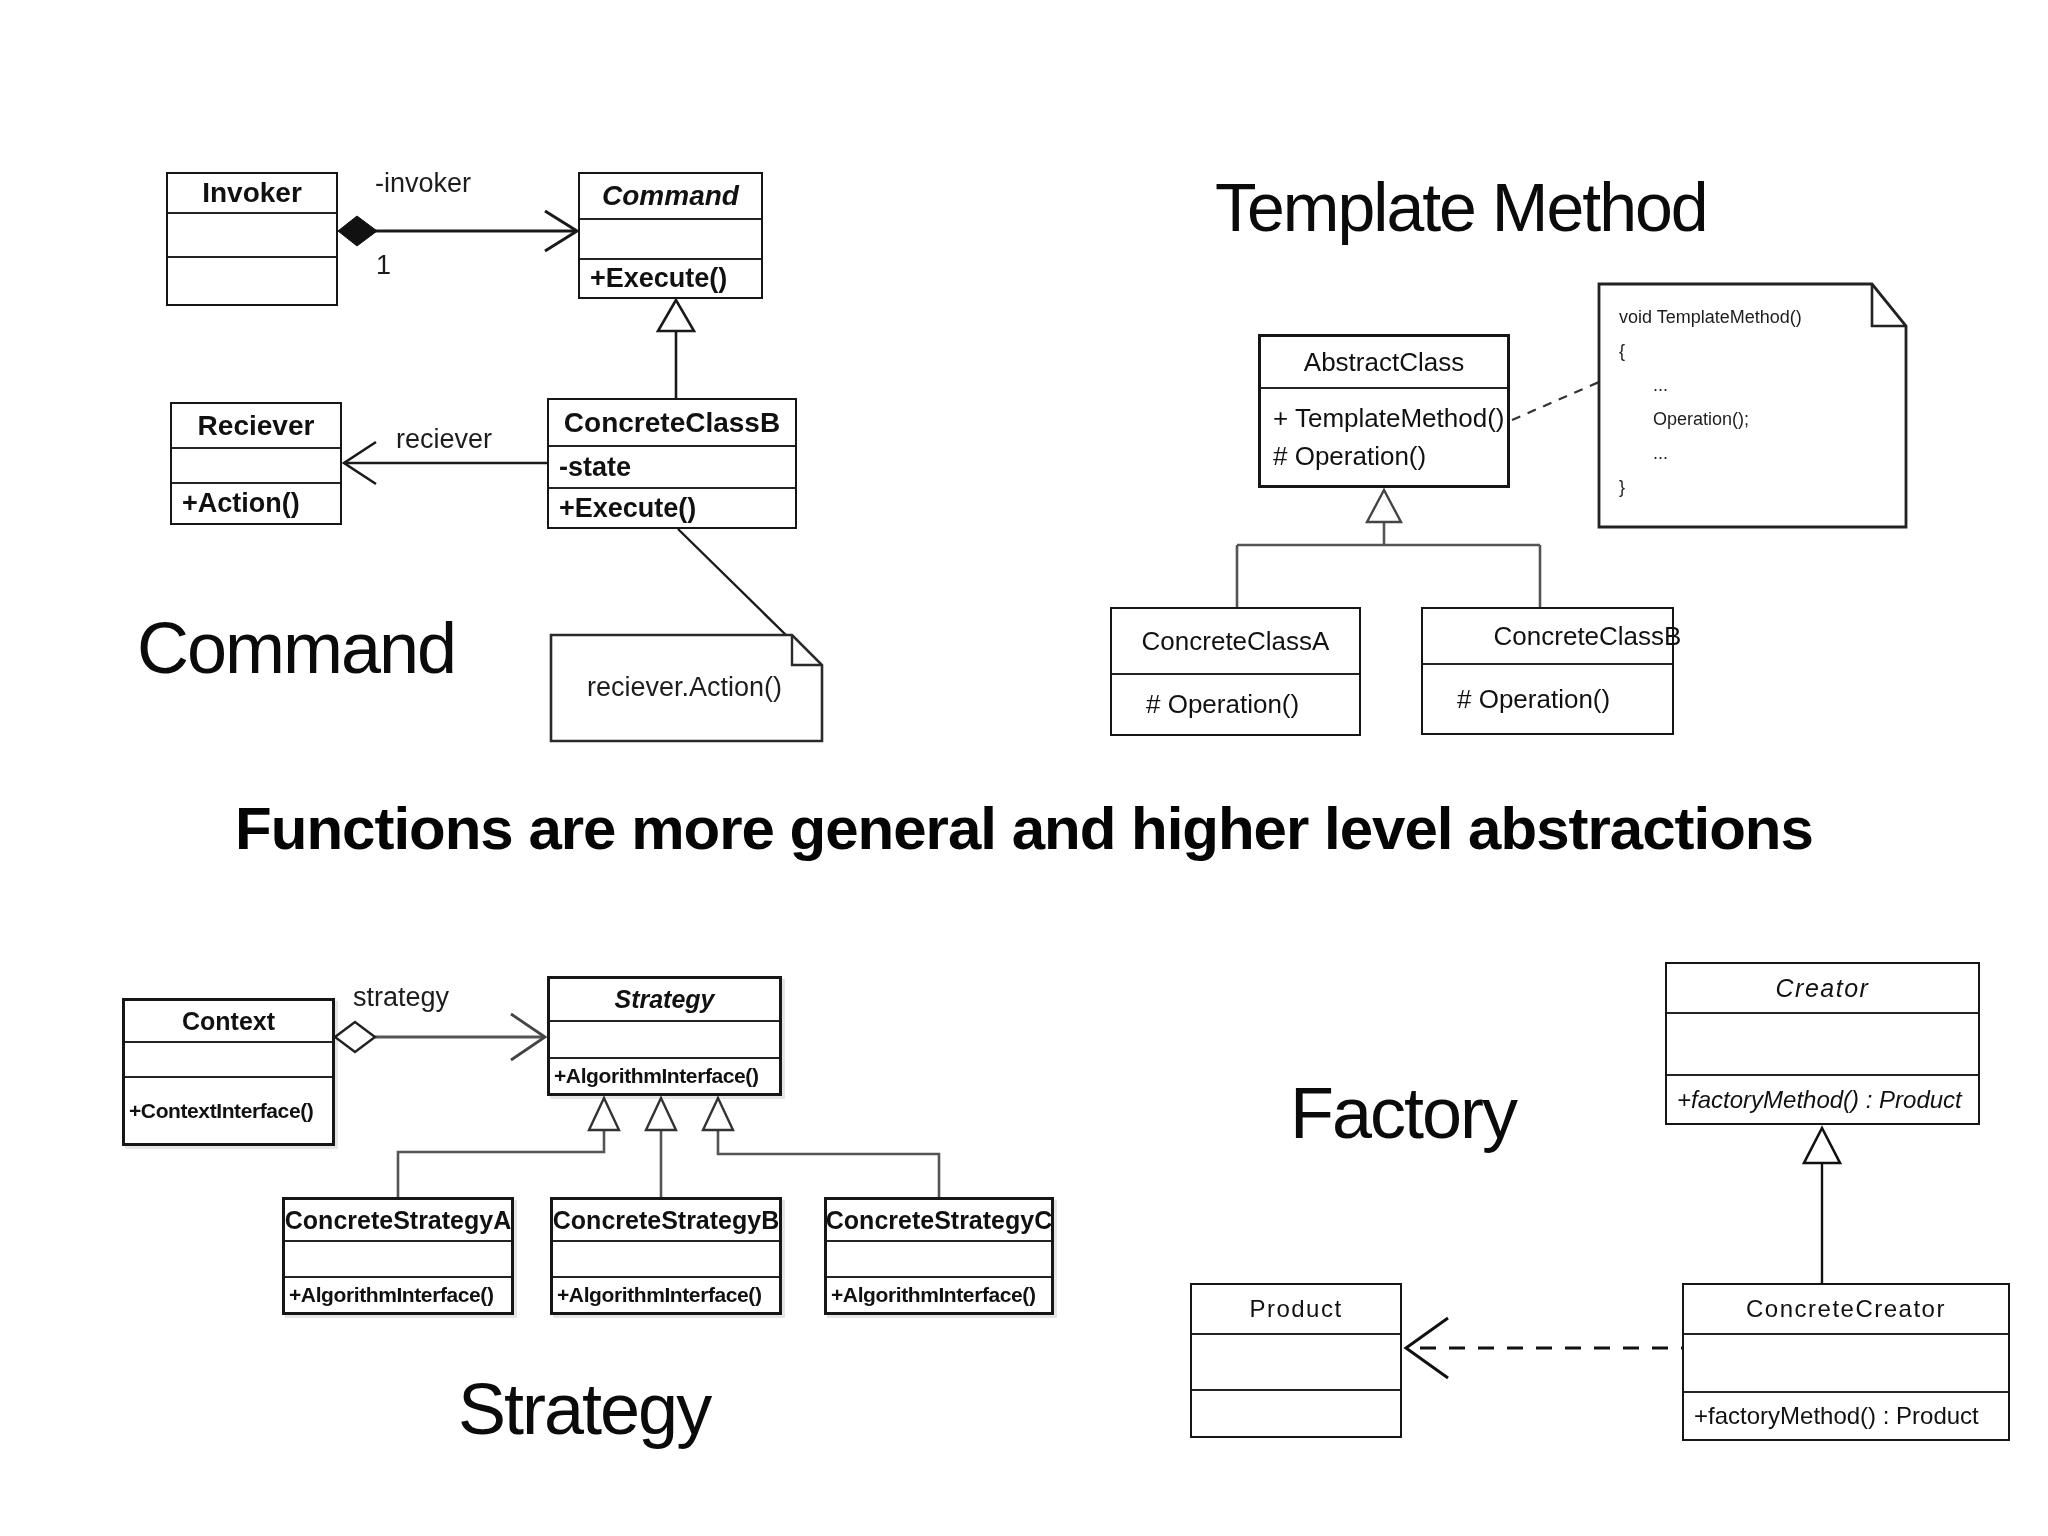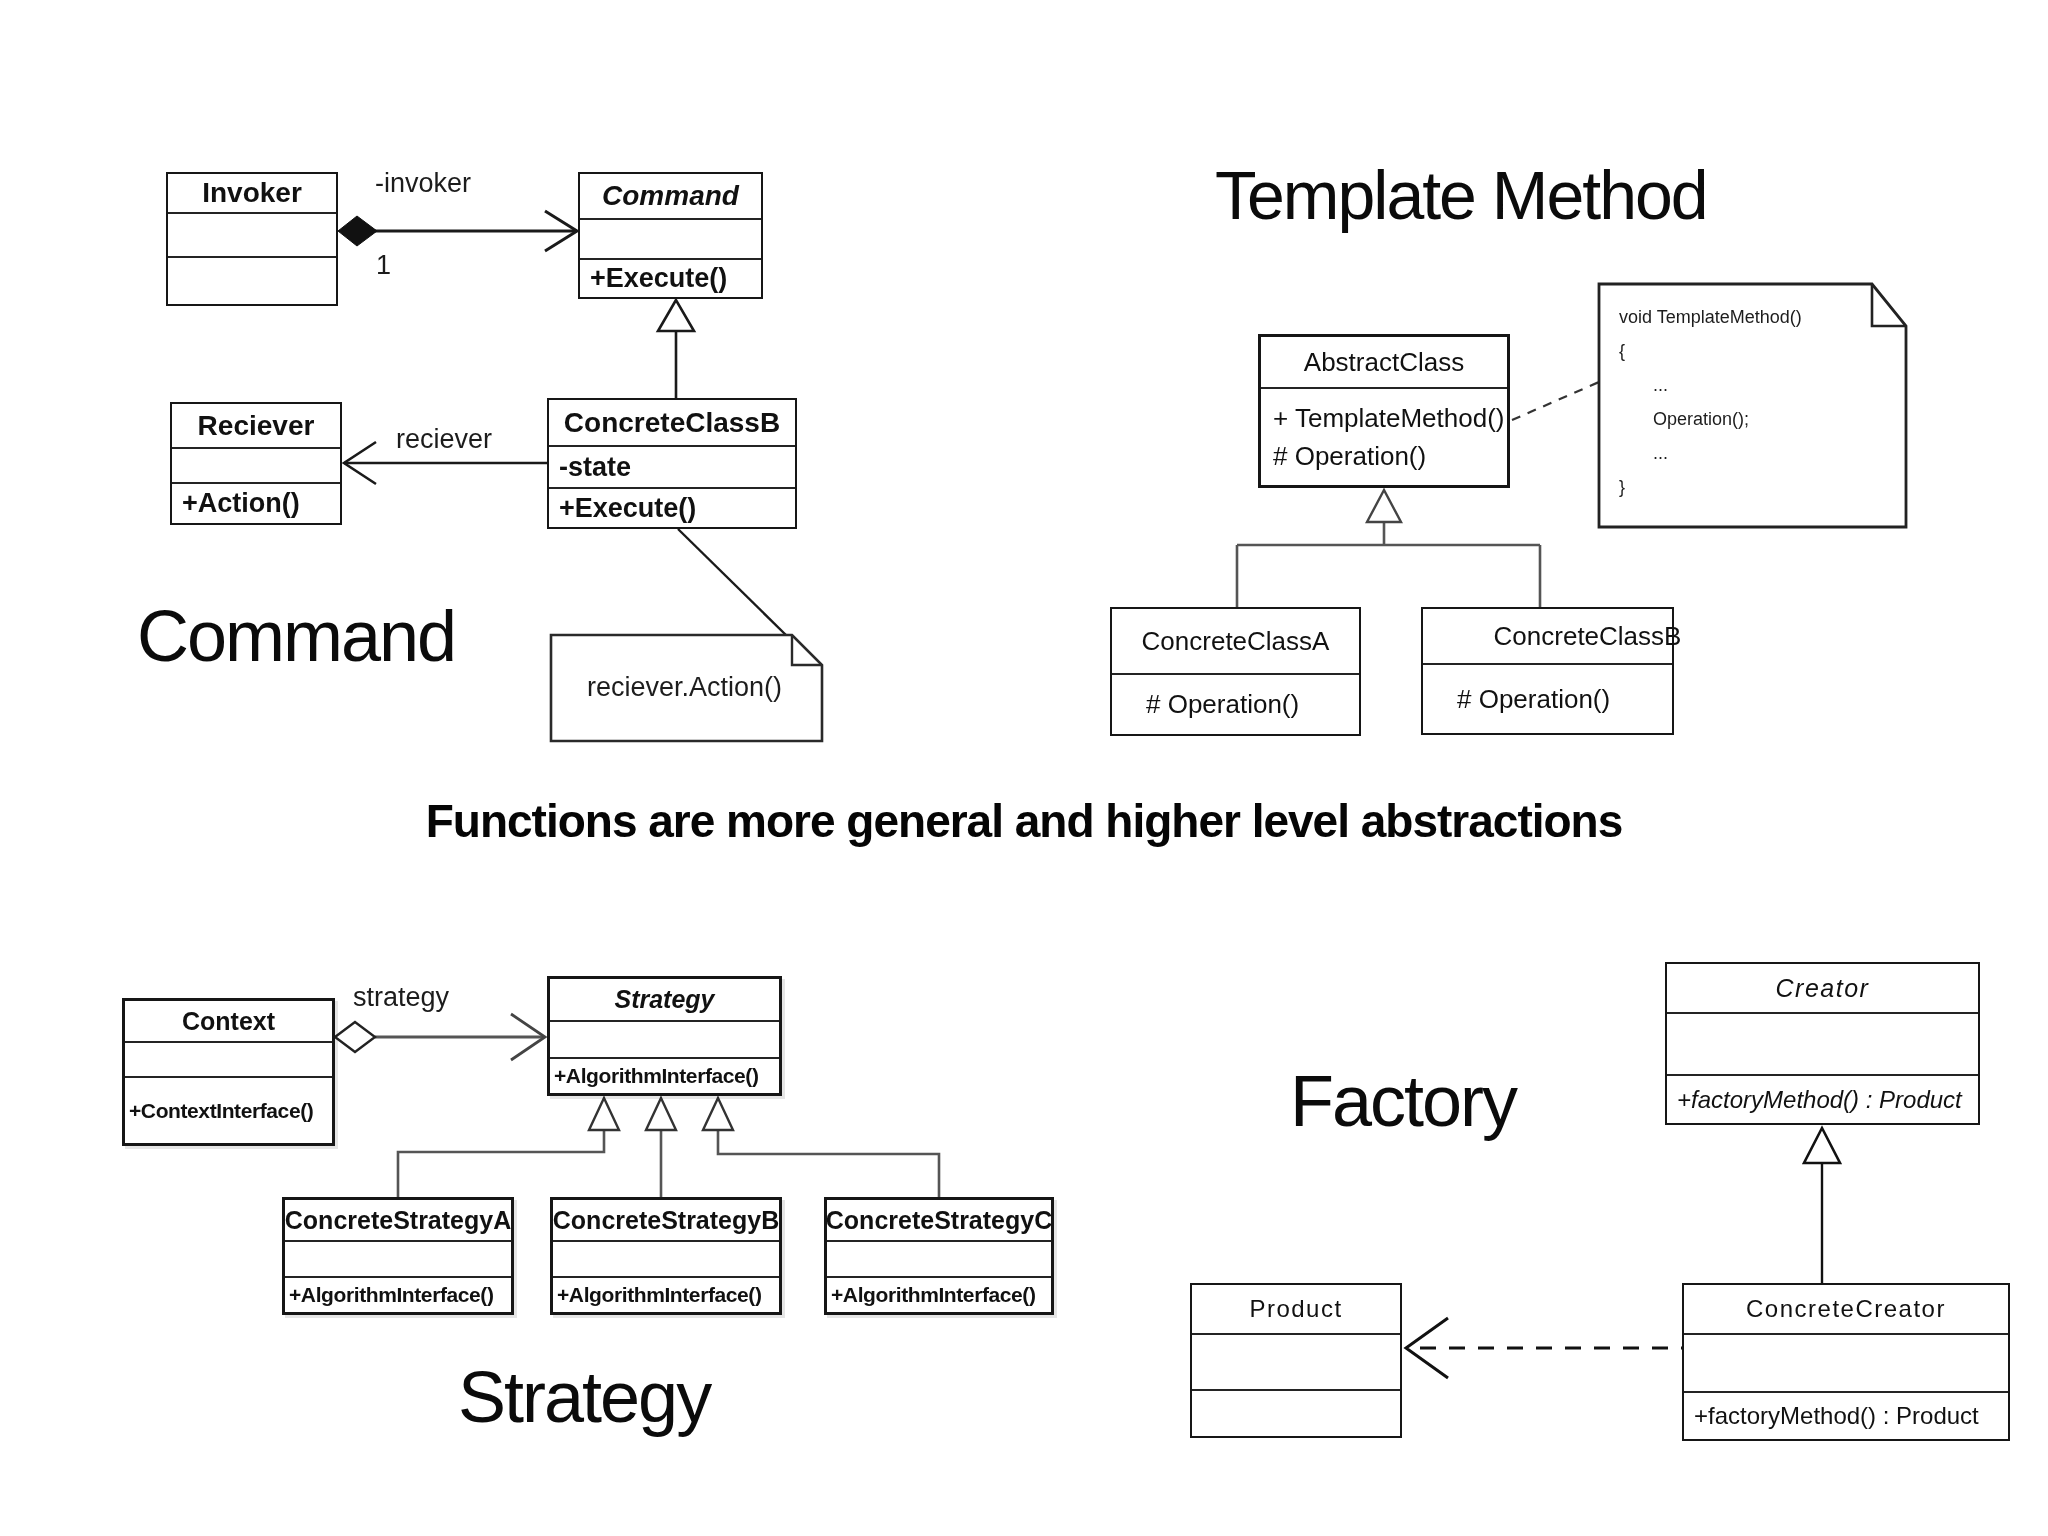--- a/index.html
+++ b/index.html
@@ -18,25 +18,25 @@
   .grow{flex:1;}
   .t{display:flex;align-items:center;justify-content:center;font-weight:bold;}
   .m{display:flex;align-items:center;padding-left:10px;font-weight:bold;}
   .it{font-style:italic;}
   .reg{font-weight:normal;}
   .f28{font-size:28px;} .f27{font-size:27px;} .f26{font-size:26px;}
   .f25{font-size:25px;} .f24{font-size:24px;} .f21{font-size:21px;letter-spacing:-0.4px;padding-left:4px;}
   .lsp{letter-spacing:1.5px;}
   .biglabel{
     position:absolute;font-size:72px;color:#0b0b0b;letter-spacing:-2px;
-    white-space:nowrap;z-index:2;
+    white-space:nowrap;z-index:2;margin-top:12px;
   }
   .headline{
     position:absolute;left:0;top:794px;width:2048px;text-align:center;
-    font-size:46px;font-weight:bold;letter-spacing:-1px;color:#050505;z-index:2;
+    font-size:60px;font-weight:bold;letter-spacing:-1px;color:#050505;z-index:2;
   }
   .edgelabel{position:absolute;font-size:27px;color:#1c1c1c;white-space:nowrap;z-index:2;}
   .notetext{position:absolute;font-size:27px;color:#1d1d1d;z-index:2;}
   .codeline{line-height:34px;font-size:18px;}
   .ind{padding-left:34px;}
 </style>
 </head>
 <body>
 
 <div id="stage">

